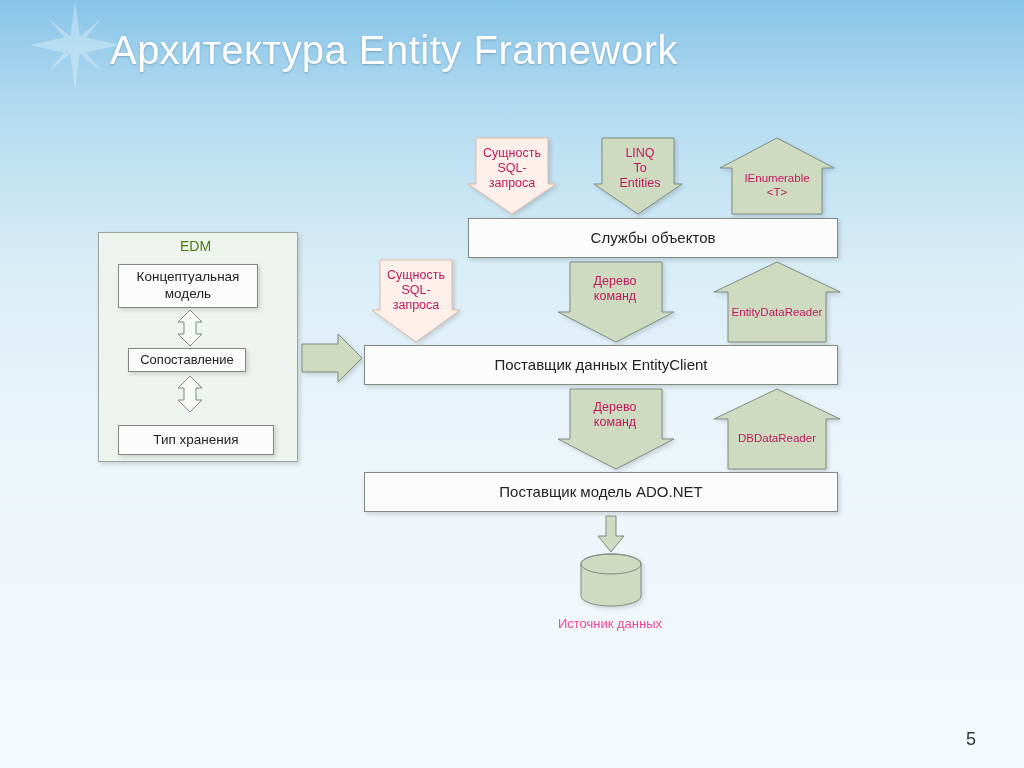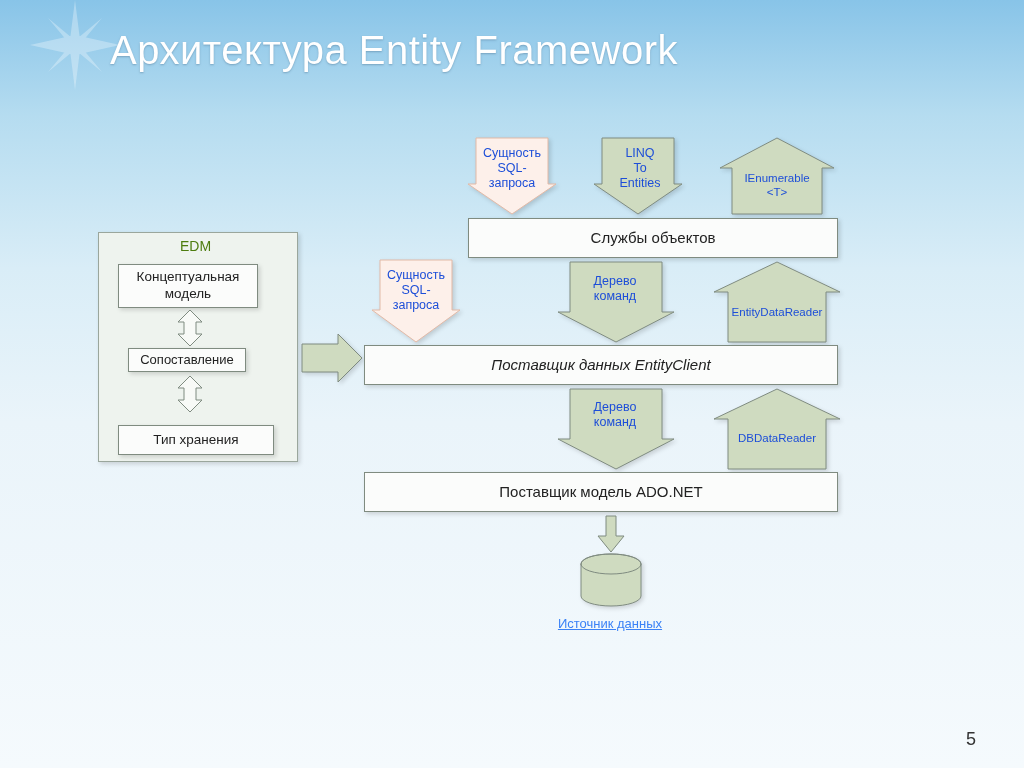--- a/index.html
+++ b/index.html
@@ -58,31 +58,30 @@
   }
   .edm-title {
     position: absolute;
     font-size: 14px;
     color: #4d7c0f;
   }
 
   .arrow-label {
     position: absolute;
     font-size: 12.5px;
-    color: #1d4ed8;
+    color: #be185d;
     text-align: center;
     width: 110px;
     line-height: 1.2;
   }
   .ds-label {
     position: absolute;
     font-size: 13px;
-    color: #3b82f6;
+    color: #ec4899;
     text-align: center;
-    text-decoration: underline;
   }
 
   
   .blockarrow { position: absolute; }
 
   svg.arr path, svg.arr polygon { stroke: #7f8b80; stroke-width: 1; }
   .fill-green { fill: #cfdbc0; }
   .fill-peach { fill: #fdf0ea; }
   .fill-peach-s { stroke: #e2b9a6; }
   .fill-plain { fill: #f8faf7; }
@@ -179,21 +178,21 @@
 <div class="arrow-label" style="left:560px; top:274px; white-space:pre-line;">Дерево
 команд</div>
 
 <div class="blockarrow shadow" style="left:712px; top:260px;">
 <svg class="arr" width="130" height="84">
   <polygon class="fill-green" points="65,2 128,32 114,32 114,82 16,82 16,32 2,32"></polygon>
 </svg>
 </div>
 <div class="arrow-label" style="left:722px; top:306px; font-size:11.5px;">EntityDataReader</div>
 
-<div class="box shadow" style="left:364px; top:345px; width:474px; height:40px; font-size:15px;font-style:italic;">Поставщик данных EntityClient</div>
+<div class="box shadow" style="left:364px; top:345px; width:474px; height:40px; font-size:15px;">Поставщик данных EntityClient</div>
 
 <div class="blockarrow shadow" style="left:556px; top:387px;">
 <svg class="arr" width="120" height="84">
   <polygon class="fill-green" points="14,2 106,2 106,52 118,52 60,82 2,52 14,52"></polygon>
 </svg>
 </div>
 <div class="arrow-label" style="left:560px; top:400px; white-space:pre-line;">Дерево
 команд</div>
 
 <div class="blockarrow shadow" style="left:712px; top:387px;">

